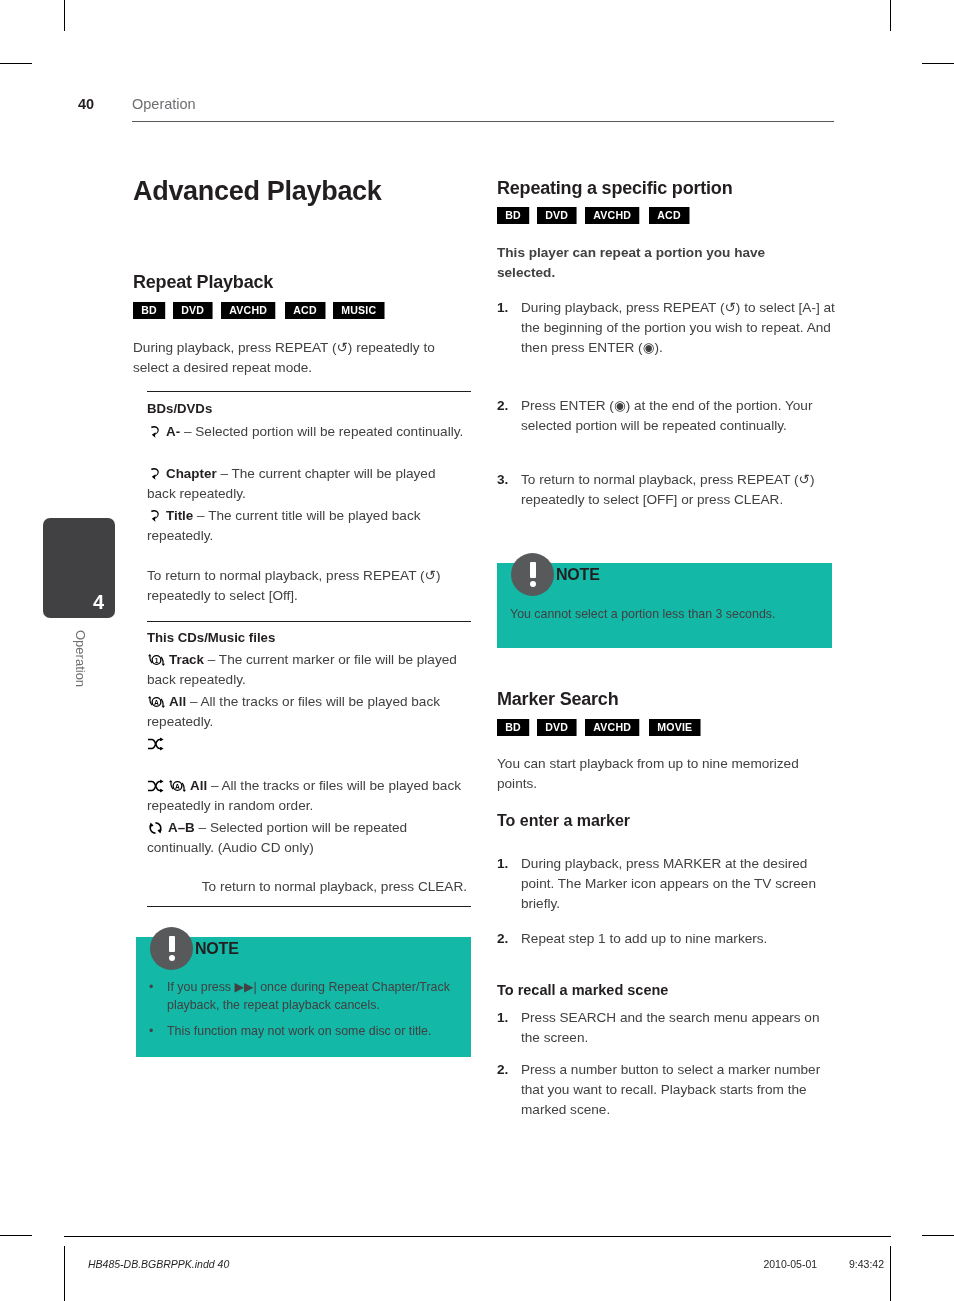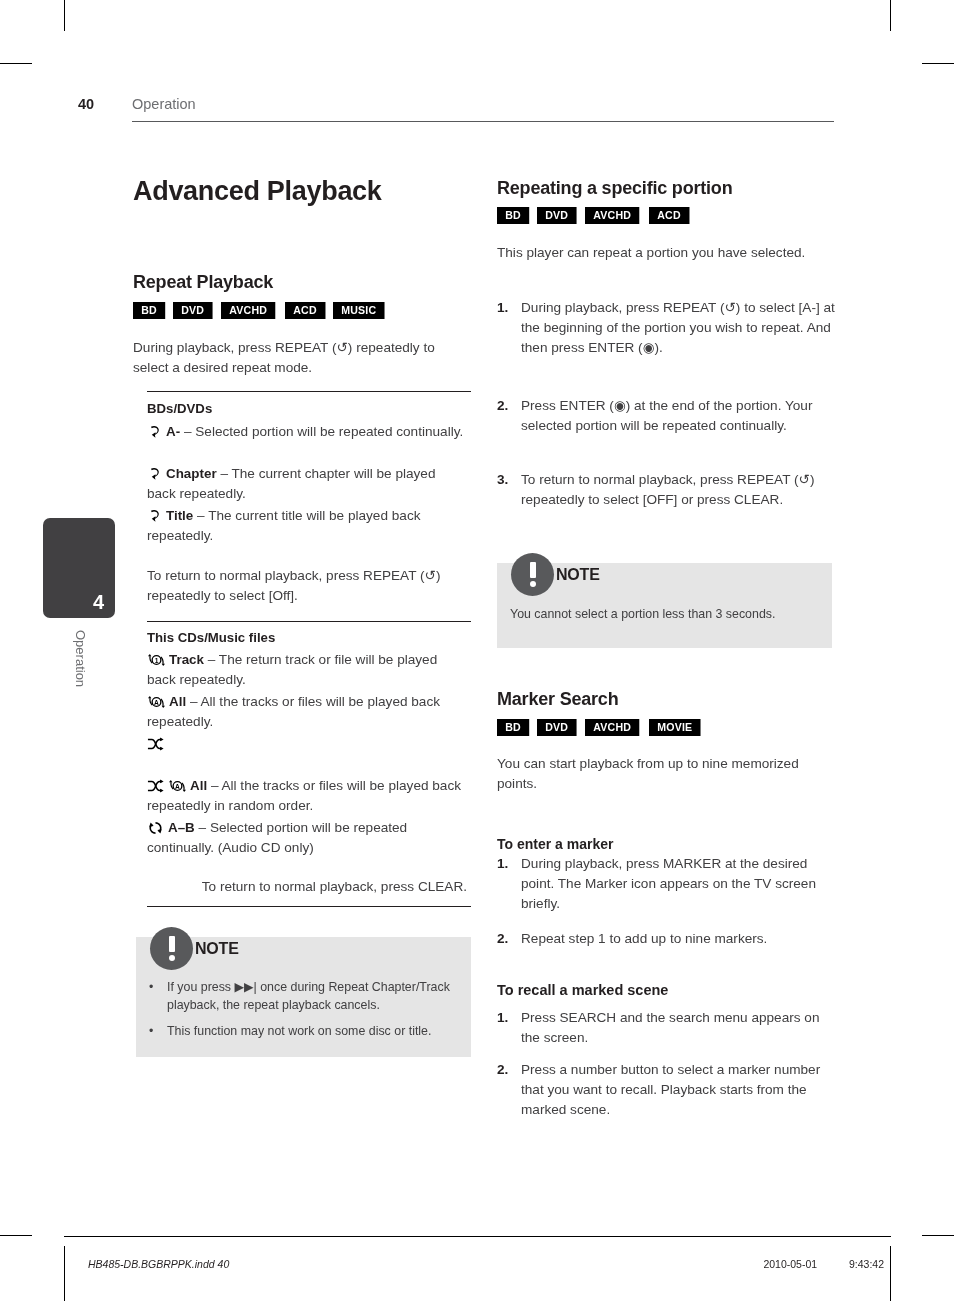--- a/index.html
+++ b/index.html
@@ -154,21 +154,21 @@
     color: #414042;
   }
   .bdot { flex: 0 0 18px; text-align: left; }
   .btext { flex: 1 1 auto; }
 
   
   .rule { height: 1px; background: #231f20; width: 100%; }
 
   
   .note {
-    background: #e5e5e5;
+    background: #14b8a6;
     position: relative;
     padding: 34px 13px 14px 13px;
     box-sizing: border-box;
   }
   .note-badge {
     position: absolute;
     left: 14px;
     top: -10px;
     display: flex;
     align-items: center;
@@ -318,21 +318,21 @@
   <div style="position:absolute; left:14px; top:650px; width:320px;">
     <span class="ico" style="margin-right:3px;">
       <svg width="19" height="14" viewBox="0 0 20 14">
         <circle cx="10" cy="7" r="4.6" fill="none" stroke="#000" stroke-width="1.4"></circle>
         <text x="10" y="10.2" font-size="7" font-family="Liberation Sans, sans-serif" font-weight="bold" text-anchor="middle" fill="#000">1</text>
         <path d="M4.6 3.0 L1.0 3.0 L3.0 0.6 Z" fill="#000"></path>
         <path d="M3.2 3.0 C3.2 3.0 2.6 7.5 5.4 10.2" fill="none" stroke="#000" stroke-width="1.3"></path>
         <path d="M15.4 11.0 L19.0 11.0 L17.0 13.4 Z" fill="#000"></path>
         <path d="M16.8 11.0 C16.8 11.0 17.4 6.5 14.6 3.8" fill="none" stroke="#000" stroke-width="1.3"></path>
       </svg>
-    </span><span class="lbl">Track</span><span class="p" style="display:inline;"> – The return track or file will be played back repeatedly.</span>
+    </span><span class="lbl">Track</span><span class="p" style="display:inline;"> – The current marker or file will be played back repeatedly.</span>
   </div>
 
   <div style="position:absolute; left:14px; top:692px; width:320px;">
     <span class="ico" style="margin-right:3px;">
       <svg width="19" height="14" viewBox="0 0 20 14">
         <circle cx="10" cy="7" r="4.6" fill="none" stroke="#000" stroke-width="1.4"></circle>
         <text x="10" y="10.2" font-size="7" font-family="Liberation Sans, sans-serif" font-weight="bold" text-anchor="middle" fill="#000">A</text>
         <path d="M4.6 3.0 L1.0 3.0 L3.0 0.6 Z" fill="#000"></path>
         <path d="M3.2 3.0 C3.2 3.0 2.6 7.5 5.4 10.2" fill="none" stroke="#000" stroke-width="1.3"></path>
         <path d="M15.4 11.0 L19.0 11.0 L17.0 13.4 Z" fill="#000"></path>
@@ -411,21 +411,21 @@
 
   <h2 class="h2" style="position:absolute; left:0; top:178px; white-space:nowrap;">Repeating a specific portion</h2>
 
   <div class="badges" style="position:absolute; left:0; top:207px;">
     <span class="badge">BD</span>
     <span class="badge">DVD</span>
     <span class="badge">AVCHD</span>
     <span class="badge">ACD</span>
   </div>
 
-  <p class="p" style="position:absolute; left:0; top:243px; width:320px;">This player can repeat a portion you have selected.</p>
+  <p class="p" style="position:absolute; left:0; top:243px; width:320px;font-weight:bold;">This player can repeat a portion you have selected.</p>
 
   <div class="oitem" style="position:absolute; left:0; top:298px; width:338px;">
     <div class="onum">1.</div>
     <div class="otext">During playback, press REPEAT (↺) to select [A-] at the beginning of the portion you wish to repeat. And then press ENTER (◉).</div>
   </div>
 
   <div class="oitem" style="position:absolute; left:0; top:396px; width:338px;">
     <div class="onum">2.</div>
     <div class="otext">Press ENTER (◉) at the end of the portion. Your selected portion will be repeated continually.</div>
   </div>
@@ -450,21 +450,21 @@
 
   <div class="badges" style="position:absolute; left:0; top:719px;">
     <span class="badge">BD</span>
     <span class="badge">DVD</span>
     <span class="badge">AVCHD</span>
     <span class="badge">MOVIE</span>
   </div>
 
   <p class="p" style="position:absolute; left:0; top:754px; width:310px;">You can start playback from up to nine memorized points.</p>
 
-  <h3 class="h3" style="position:absolute; left:0; top:836px; font-size:14px;">To enter a marker</h3>
+  <h3 class="h3" style="position:absolute; left:0; top:812px; font-size:16px;">To enter a marker</h3>
 
   <div class="oitem" style="position:absolute; left:0; top:854px; width:338px;">
     <div class="onum">1.</div>
     <div class="otext">During playback, press MARKER at the desired point. The Marker icon appears on the TV screen briefly.</div>
   </div>
 
   <div class="oitem" style="position:absolute; left:0; top:929px; width:338px;">
     <div class="onum">2.</div>
     <div class="otext">Repeat step 1 to add up to nine markers.</div>
   </div>

